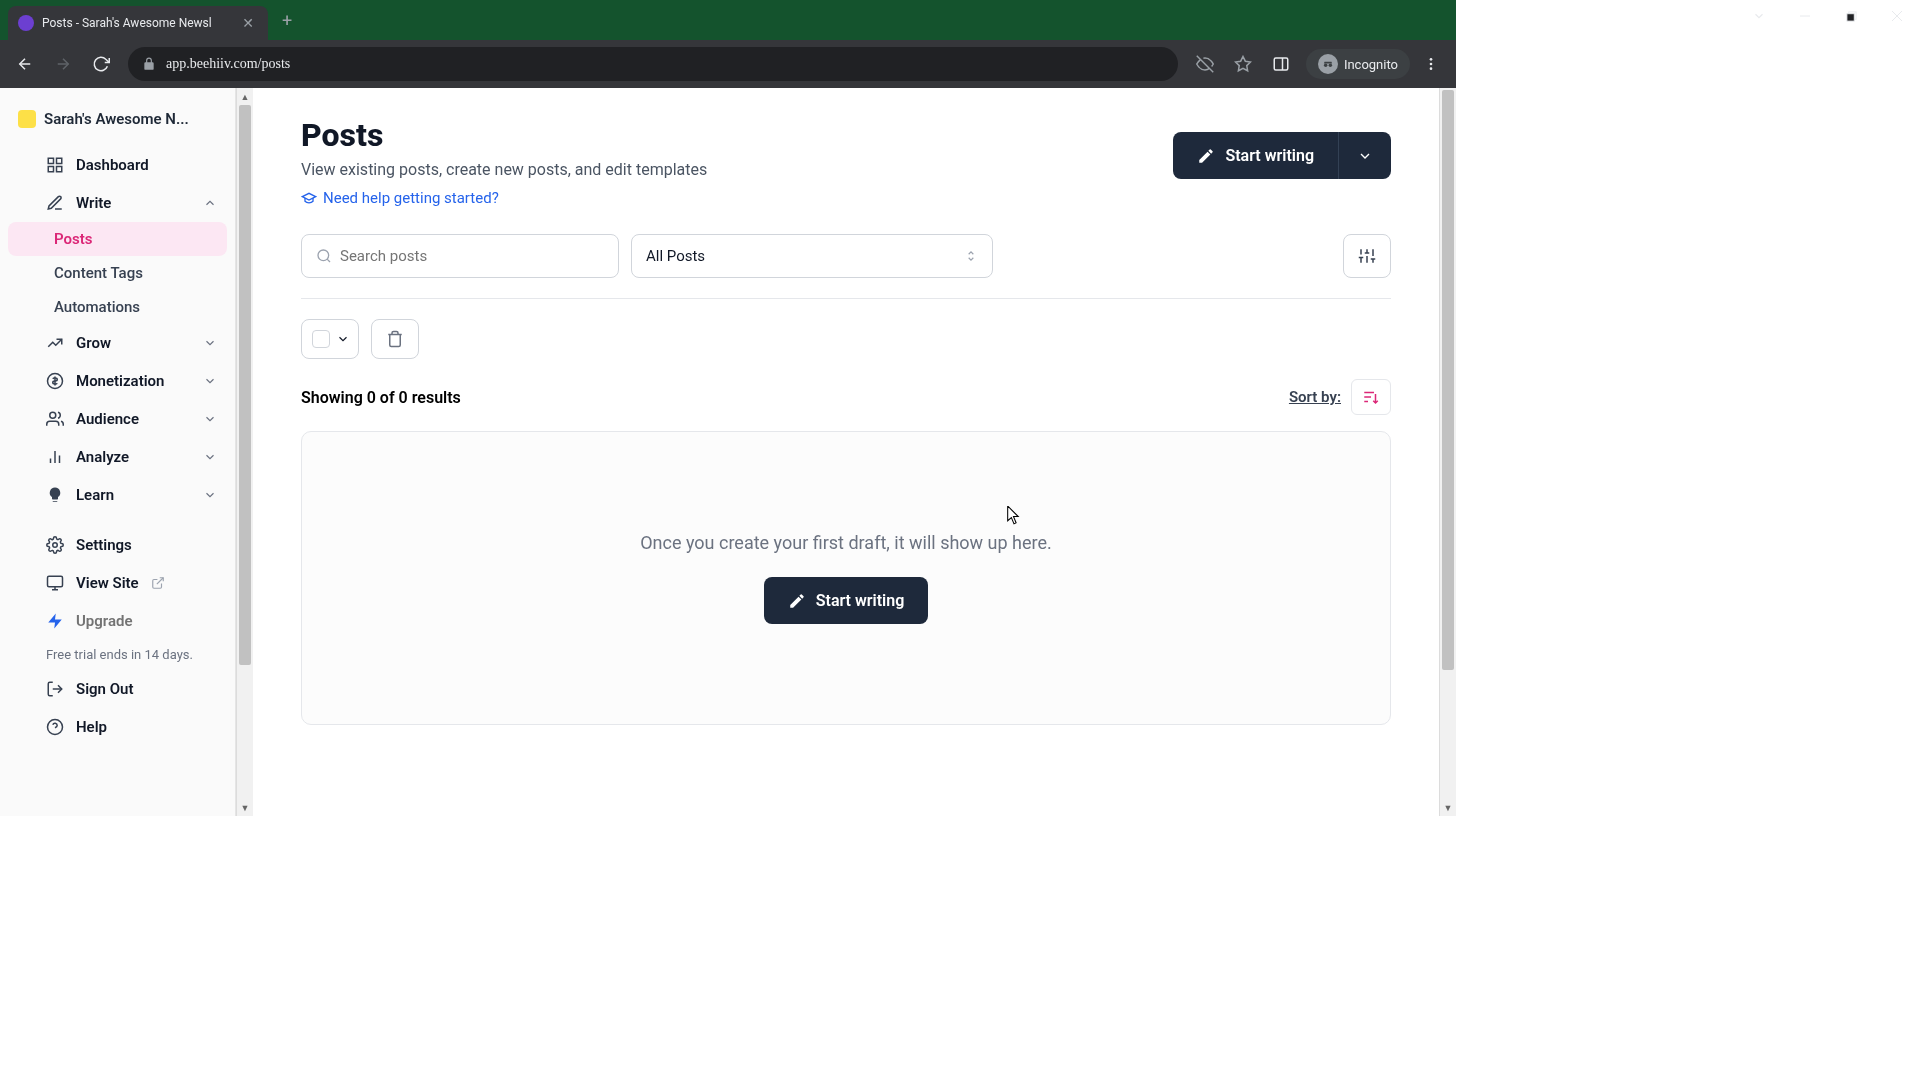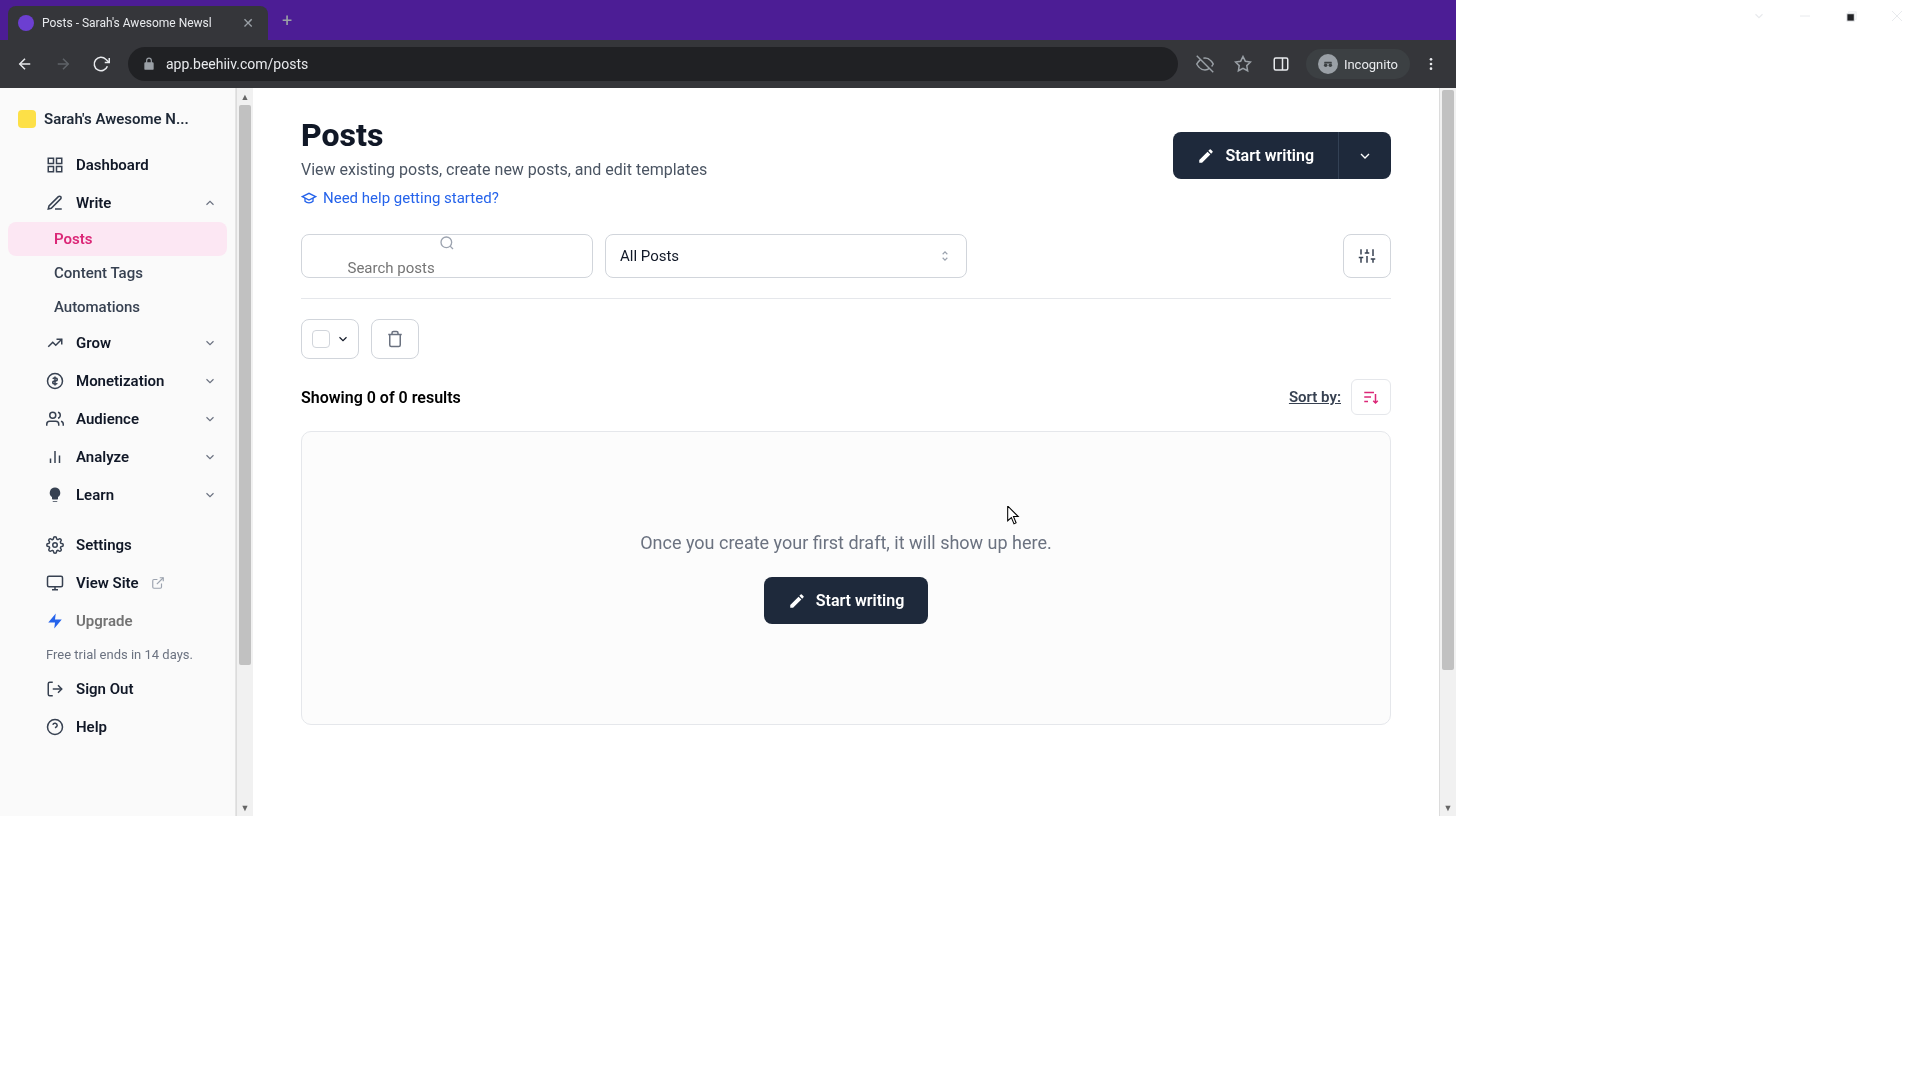--- a/index.html
+++ b/index.html
@@ -1,33 +1,33 @@
 <!DOCTYPE html>
 <html><head>
 <meta charset="utf-8">
 <style>
 * { margin: 0; padding: 0; box-sizing: border-box; font-family: -apple-system, BlinkMacSystemFont, "Segoe UI", Roboto, sans-serif; }
 body { width: 1456px; height: 816px; background: #fff; overflow: hidden; }
 
 
-.browser-chrome { background: #4c1d95; height: 88px; }
+.browser-chrome { background: #14532d; height: 88px; }
 .tab-bar { height: 40px; display: flex; align-items: center; padding-left: 8px; }
 .tab { background: #35363a; height: 34px; width: 260px; border-radius: 8px 8px 0 0; display: flex; align-items: center; padding: 0 10px; margin-top: 6px; }
 .tab-favicon { width: 16px; height: 16px; background: #6c3fd1; border-radius: 50%; margin-right: 8px; flex-shrink: 0; }
 .tab-title { color: #e8eaed; font-size: 12px; flex: 1; overflow: hidden; white-space: nowrap; text-overflow: ellipsis; }
 .tab-close { color: #9aa0a6; font-size: 14px; padding: 0 4px; cursor: pointer; }
 .new-tab { color: #9aa0a6; font-size: 18px; margin-left: 14px; cursor: pointer; }
 .window-controls { position: absolute; right: 0; top: 0; display: flex; height: 36px; }
 .window-btn { width: 46px; height: 32px; display: flex; align-items: center; justify-content: center; color: #e8eaed; cursor: pointer; }
 .nav-bar { height: 48px; display: flex; align-items: center; padding: 0 8px; gap: 4px; background: #35363a; }
 .nav-btn { width: 34px; height: 34px; display: flex; align-items: center; justify-content: center; color: #e8eaed; border-radius: 50%; cursor: pointer; }
 .nav-btn.disabled { color: #5f6368; }
 .url-bar { flex: 1; background: #202124; border-radius: 20px; height: 34px; display: flex; align-items: center; padding: 0 14px; margin: 0 6px; }
 .lock-icon { color: #9aa0a6; margin-right: 10px; }
-.url-text { color: #e8eaed; font-size: 14px; }
+.url-text { color: #e8eaed; font-size: 14px; font-family: Liberation Serif, serif; }
 .incognito-badge { background: #3c4043; border-radius: 16px; padding: 5px 12px; color: #e8eaed; font-size: 13px; display: flex; align-items: center; gap: 6px; margin-left: 4px; }
 .incognito-icon { width: 20px; height: 20px; background: #9aa0a6; border-radius: 50%; display: flex; align-items: center; justify-content: center; }
 
 
 .app { display: flex; height: calc(816px - 88px); }
 .sidebar { width: 236px; background: #fafafa; border-right: 1px solid #e5e5e5; padding: 12px 0; display: flex; flex-direction: column; }
 .workspace { padding: 10px 18px; display: flex; align-items: center; gap: 8px; font-weight: 600; font-size: 15px; color: #1f2937; }
 .workspace-icon { width: 18px; height: 18px; background: #fde047; border-radius: 4px; position: relative; }
 .nav-section { margin-top: 8px; }
 .nav-item { padding: 10px 18px; display: flex; align-items: center; gap: 12px; font-size: 15px; font-weight: 600; color: #111827; cursor: pointer; position: relative; margin-left: 28px; }
@@ -46,21 +46,21 @@
 .main { flex: 1; padding: 28px 48px; overflow-y: auto; }
 .page-header { display: flex; justify-content: space-between; align-items: flex-start; margin-bottom: 24px; }
 .page-title { font-size: 32px; font-weight: 800; color: #111827; }
 .page-desc { font-size: 16px; color: #4b5563; margin-top: 6px; }
 .help-link { margin-top: 10px; color: #2563eb; font-size: 15px; display: inline-flex; align-items: center; gap: 6px; cursor: pointer; }
 .start-writing-split { display: flex; margin-top: 16px; }
 .sw-btn { background: #1e293b; color: #fff; padding: 14px 24px; font-size: 16px; font-weight: 600; border-radius: 8px 0 0 8px; display: flex; align-items: center; gap: 10px; cursor: pointer; }
 .sw-dropdown { background: #1e293b; color: #fff; padding: 14px 18px; border-radius: 0 8px 8px 0; border-left: 1px solid #334155; display: flex; align-items: center; cursor: pointer; }
 
 .toolbar { display: flex; gap: 12px; margin-bottom: 20px; align-items: center; }
-.search-box { width: 292px; border: 1px solid #d1d5db; border-radius: 8px; height: 44px; display: flex; align-items: center; padding: 0 14px; gap: 8px; color: #9ca3af; flex-direction: column; }
+.search-box { width: 318px; border: 1px solid #d1d5db; border-radius: 8px; height: 44px; display: flex; align-items: center; padding: 0 14px; gap: 8px; color: #9ca3af; }
 .search-input { border: none; outline: none; font-size: 15px; flex: 1; background: transparent; color:#374151; }
 .filter-select { width: 362px; border: 1px solid #d1d5db; border-radius: 8px; height: 44px; display: flex; align-items: center; justify-content: space-between; padding: 0 14px; font-size: 15px; color: #111827; cursor: pointer; }
 .adj-btn { margin-left: auto; width: 48px; height: 44px; border: 1px solid #d1d5db; border-radius: 8px; display: flex; align-items: center; justify-content: center; cursor: pointer; }
 
 .divider { border-top: 1px solid #e5e7eb; margin-bottom: 20px; }
 
 .bulk-row { display: flex; gap: 12px; margin-bottom: 20px; }
 .bulk-check { border: 1px solid #d1d5db; border-radius: 8px; height: 40px; display: flex; align-items: center; padding: 0 8px 0 10px; gap: 6px; cursor: pointer; }
 .checkbox { width: 18px; height: 18px; border: 1.5px solid #d1d5db; border-radius: 4px; }
 .trash-btn { border: 1px solid #d1d5db; border-radius: 8px; width: 48px; height: 40px; display: flex; align-items: center; justify-content: center; cursor: pointer; color: #6b7280; }

